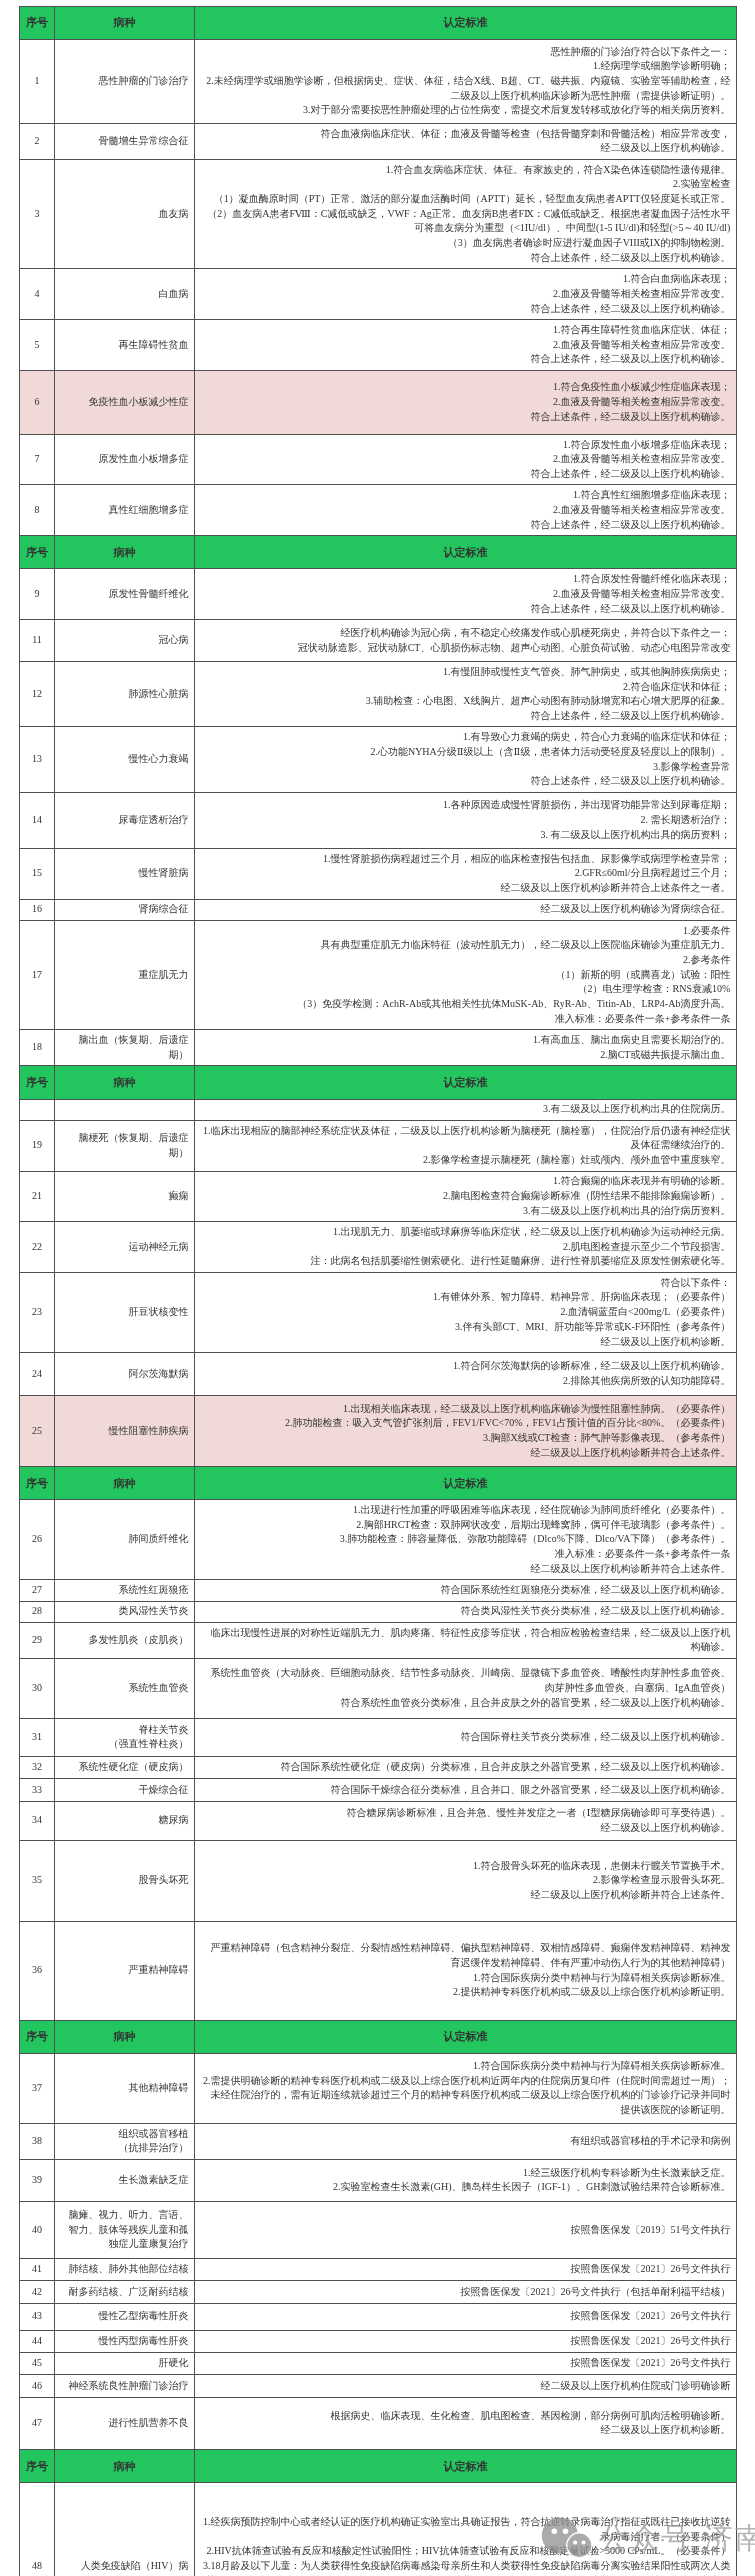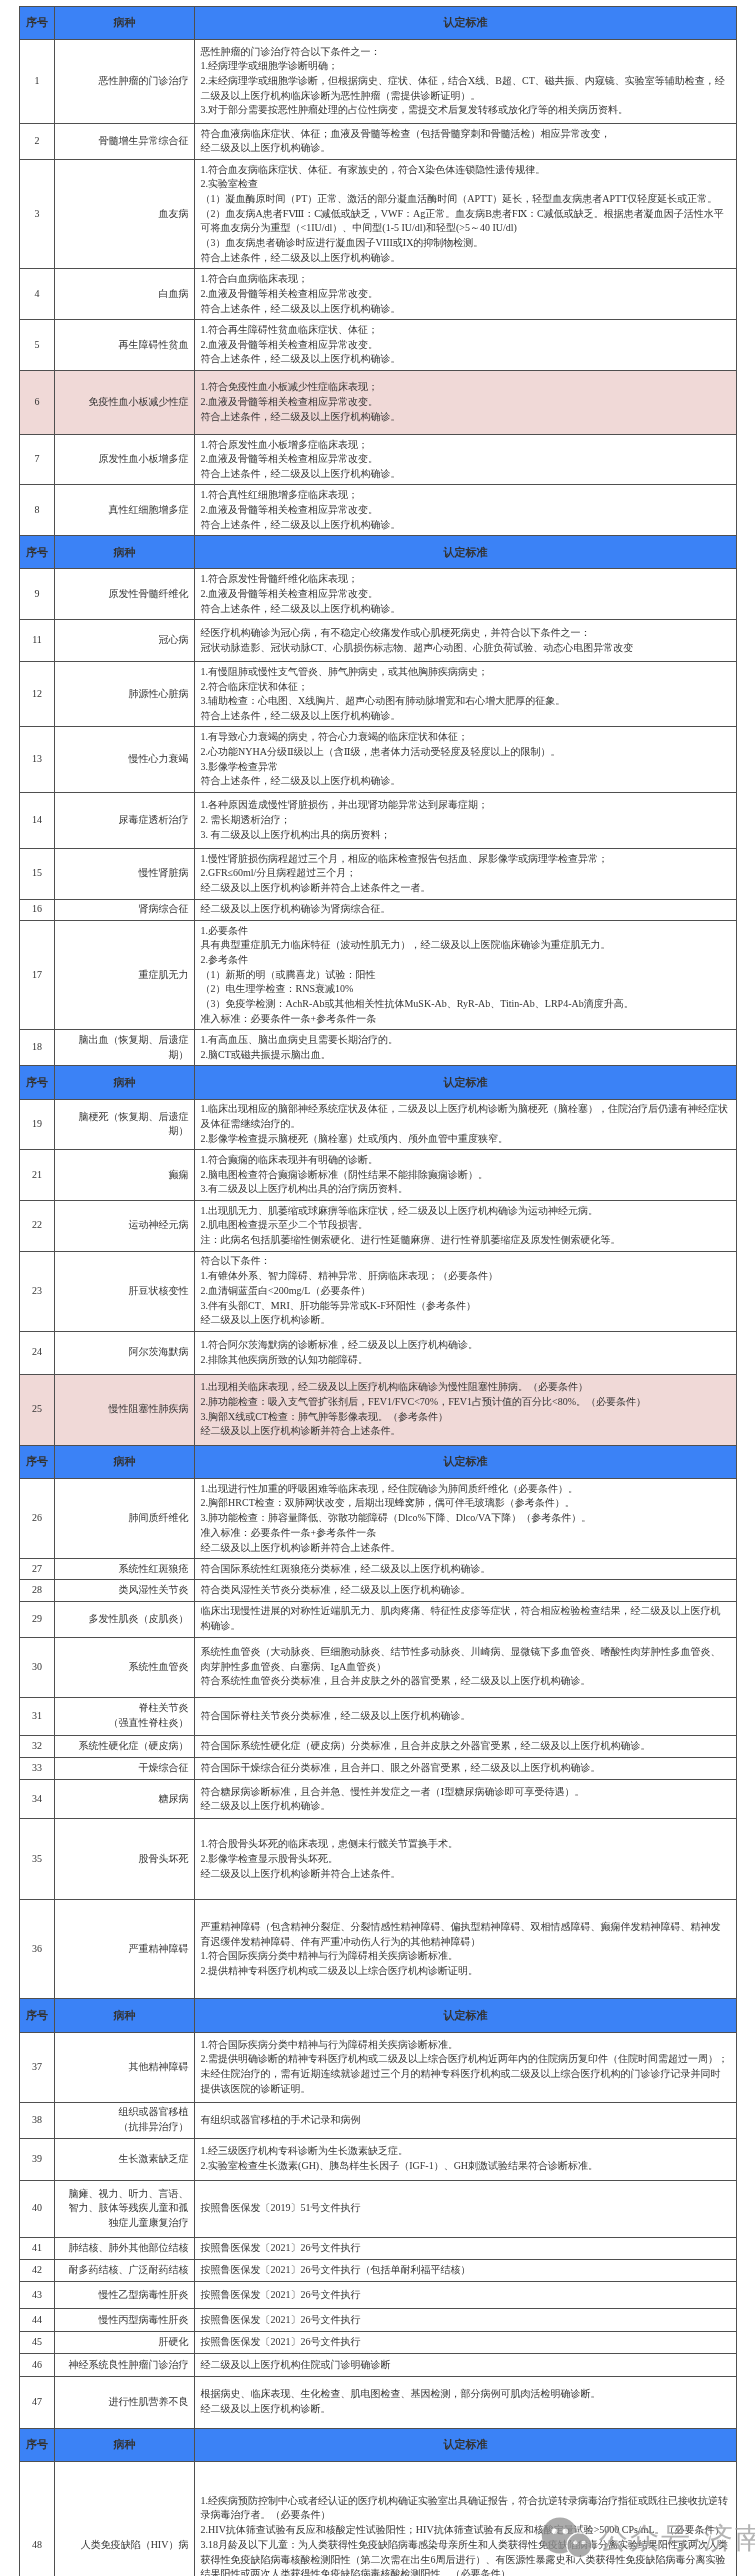--- a/index.html
+++ b/index.html
@@ -27,29 +27,29 @@
   td{
     border:0.7px solid #4f4f4f;
     padding:2.8px 5.6px;
     font-size:10px;
     line-height:14.7px;
     vertical-align:middle;
     word-break:break-all;
   }
   .c-num{width:35px;text-align:center;}
   .c-name{width:140px;text-align:right;white-space:pre-line;}
-  .c-crit{text-align:left;white-space:pre-line;}
+  .c-crit{text-align:right;white-space:pre-line;}
   .sec-header td{
     font-weight:bold;
     text-align:center;
     height:26.6px;
     font-size:11px;
     border-top:1.4px solid #4f4f4f;
     border-bottom:1px solid #4f4f4f;
-    background:#3b82f6;
+    background:#22c55e;
   }
   tr.hl td{background:#f0d9d7;}
   
   tr[data-row="1"]{height:84px} tr[data-row="2"]{height:32px} tr[data-row="3"]{height:104px}
   tr[data-row="4"]{height:46px} tr[data-row="5"]{height:46px} tr[data-row="6"]{height:64px}
   tr[data-row="7"]{height:46px} tr[data-row="8"]{height:50px} tr[data-row="9"]{height:49px}
   tr[data-row="10"]{height:21px} tr[data-row="11"]{height:42px} tr[data-row="12"]{height:63px}
   tr[data-row="13"]{height:64px} tr[data-row="14"]{height:56px} tr[data-row="15"]{height:49px}
   tr[data-row="16"]{height:19.6px} tr[data-row="17"]{height:95px} tr[data-row="18"]{height:31px}
   tr[data-row="cont"]{height:21px}
@@ -248,20 +248,25 @@
     <td class="c-crit">1.有高血压、脑出血病史且需要长期治疗的。
 2.脑CT或磁共振提示脑出血。</td>
   </tr>
 
   <tr class="sec-header">
     <td class="c-num">序号</td>
     <td class="c-name">病种</td>
     <td class="c-crit" style="text-align:center">认定标准</td>
   </tr>
 
+  <tr class="t-row" data-row="cont">
+    <td class="c-num"></td>
+    <td class="c-name"></td>
+    <td class="c-crit">3.有二级及以上医疗机构出具的住院病历。</td>
+  </tr>
 
   <tr class="t-row" data-row="19">
     <td class="c-num">19</td>
     <td class="c-name">脑梗死（恢复期、后遗症期）</td>
     <td class="c-crit">1.临床出现相应的脑部神经系统症状及体征，二级及以上医疗机构诊断为脑梗死（脑栓塞），住院治疗后仍遗有神经症状及体征需继续治疗的。
 2.影像学检查提示脑梗死（脑栓塞）灶或颅内、颅外血管中重度狭窄。</td>
   </tr>
 
 
   <tr class="t-row" data-row="21">

